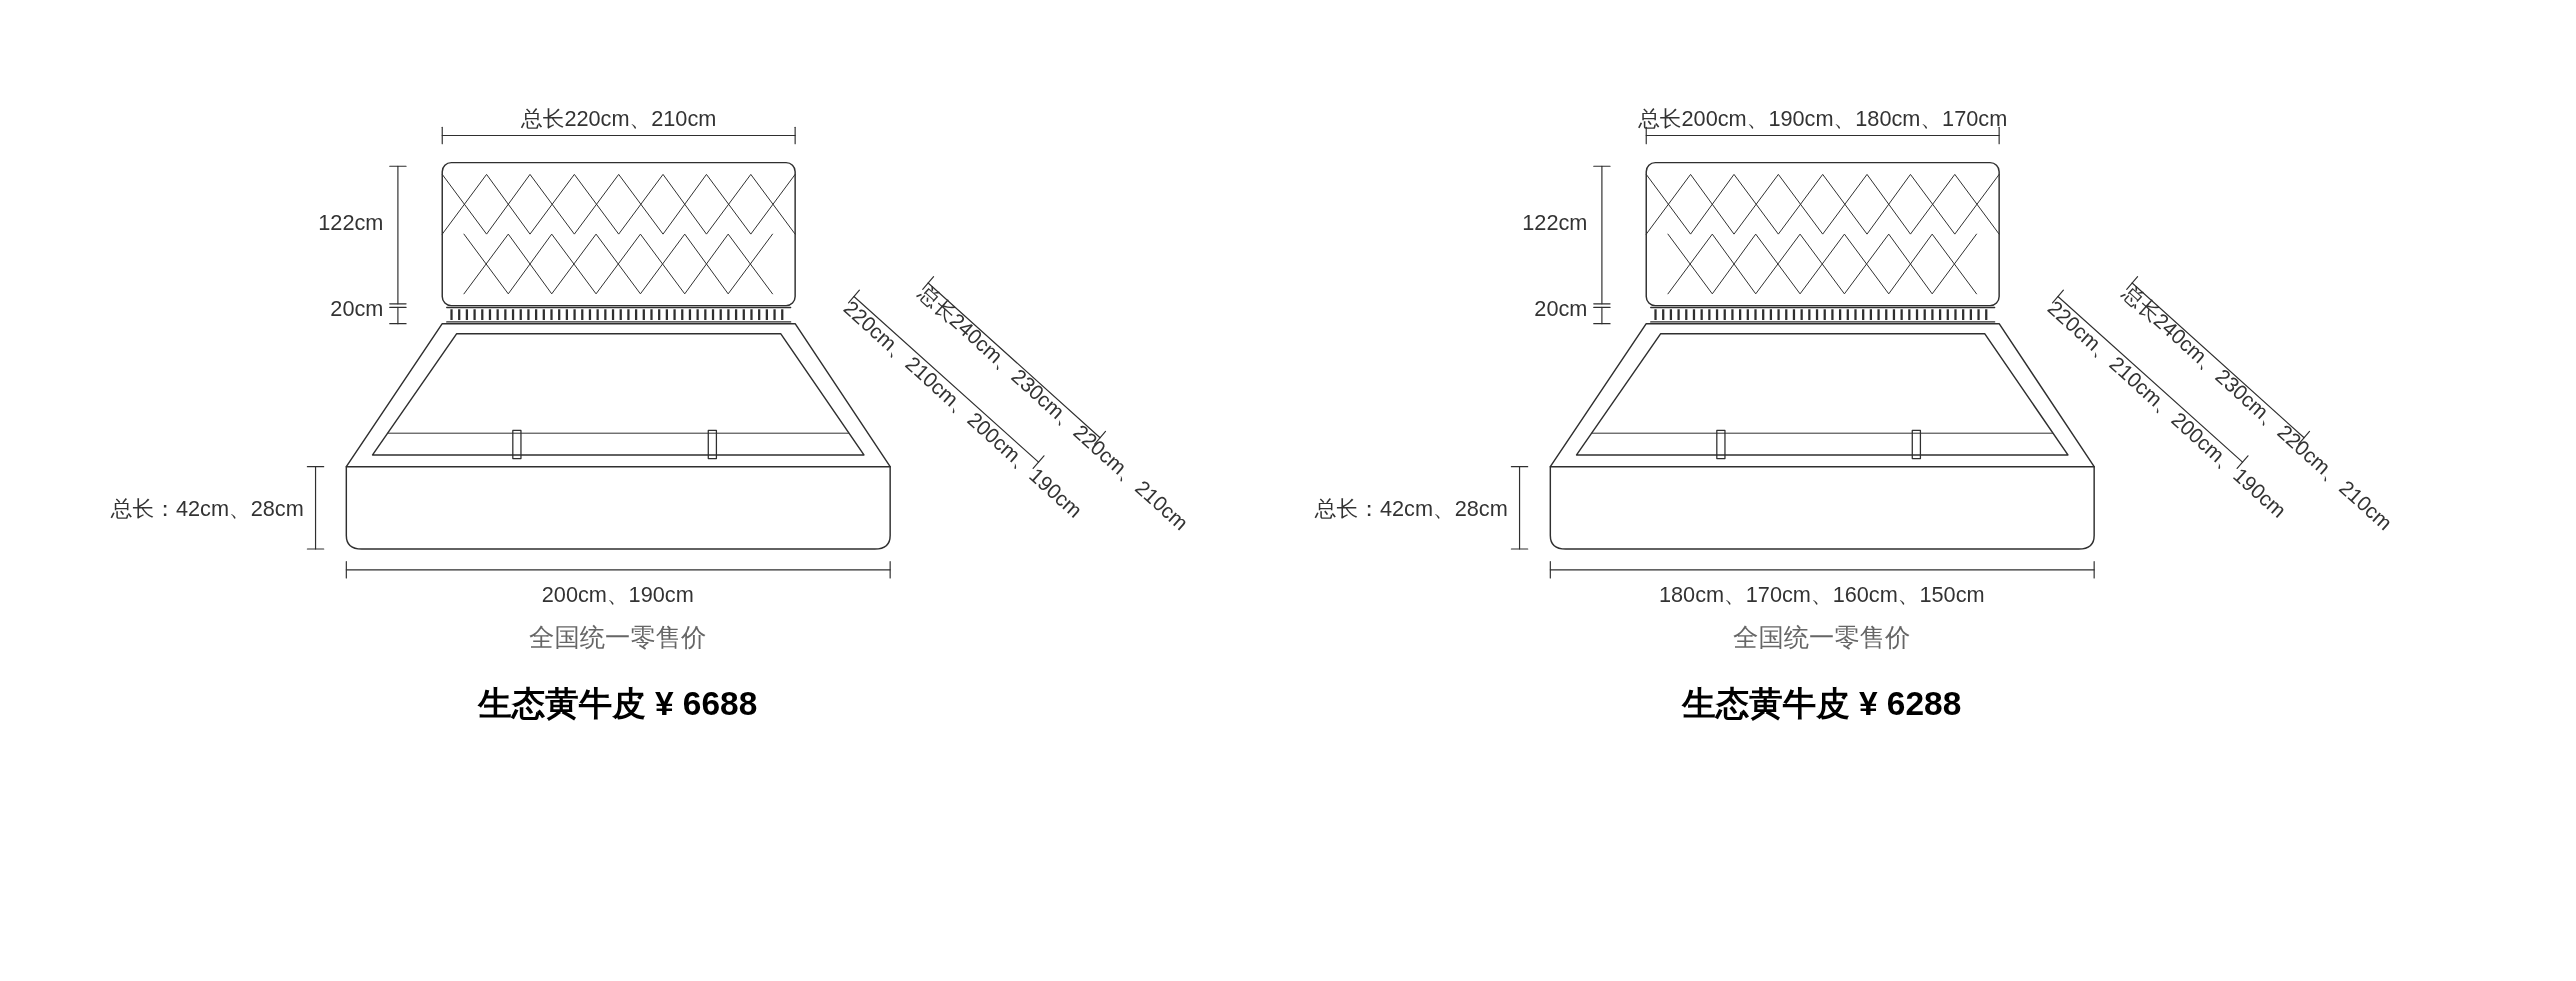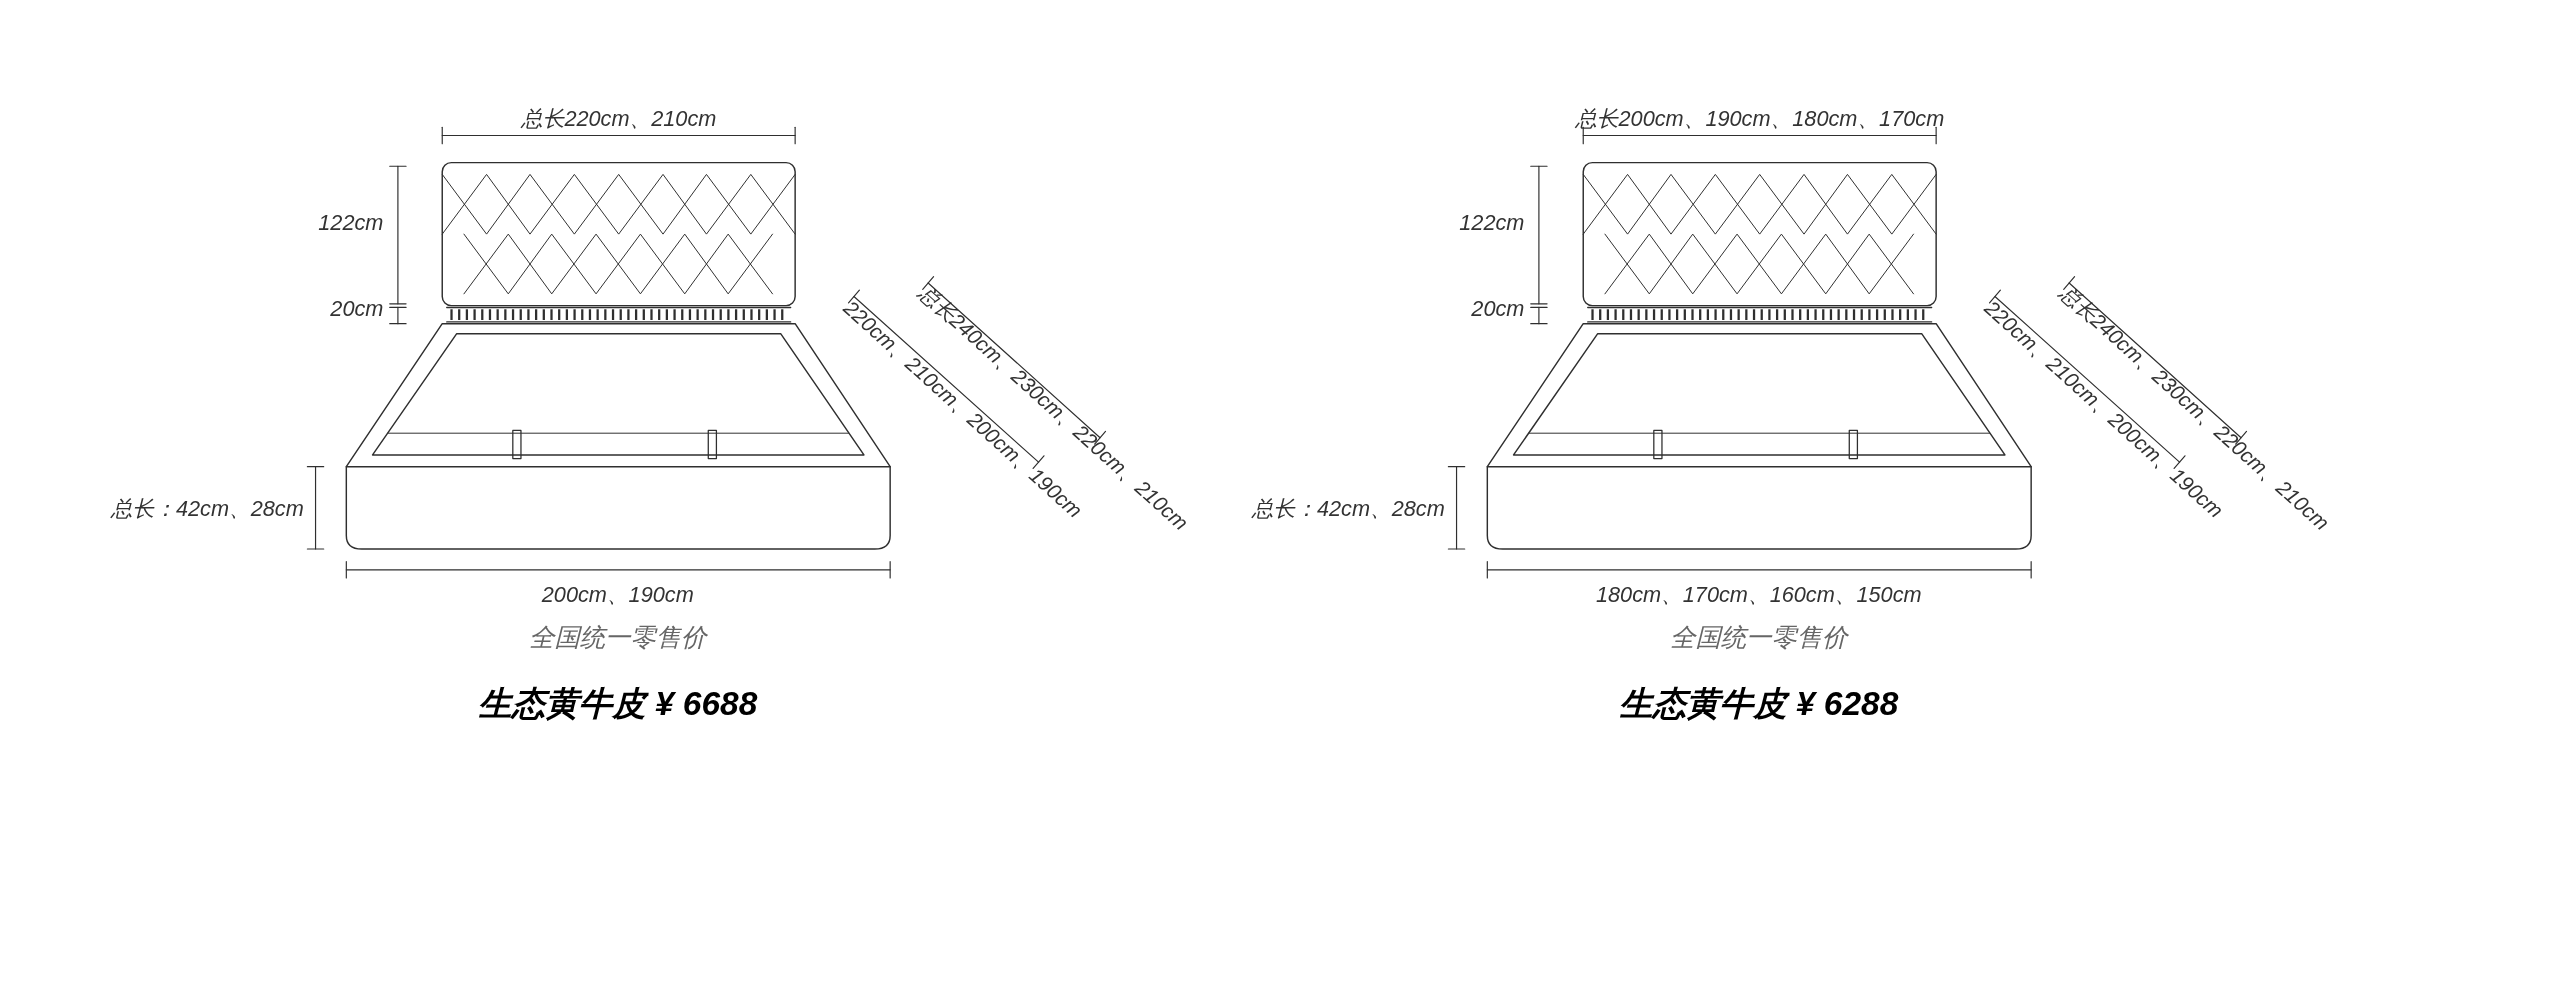--- a/index.html
+++ b/index.html
@@ -1,20 +1,20 @@
 <!DOCTYPE html>
 <html style="font-size:14.5px"><head>
 <meta charset="utf-8">
 <style>
   html,body{margin:0;padding:0;background:#ffffff;}
   .page{position:relative;width:2576px;height:982px;background:#ffffff;overflow:hidden;
         font-family:"Liberation Sans","DejaVu Sans",sans-serif;}
-  .diagram{position:absolute;top:7.2px;font-style:italic;}
+  .diagram{position:absolute;top:7.2px;}
   .diagram.d0{left:22.6px;}
-  .diagram.d1{left:1164px;}
+  .diagram.d1{left:1227px;}
   svg text{font-family:"Liberation Sans","DejaVu Sans",sans-serif;}
   .dim{font-size:24px;fill:#333333;}
   .dimsm{font-size:23px;fill:#333333;}
   .retail{font-size:28px;fill:#666666;}
   .price{font-size:37px;font-weight:bold;fill:#000000;}
 </style>
 </head>
 <body>
 
 <div class="page">

